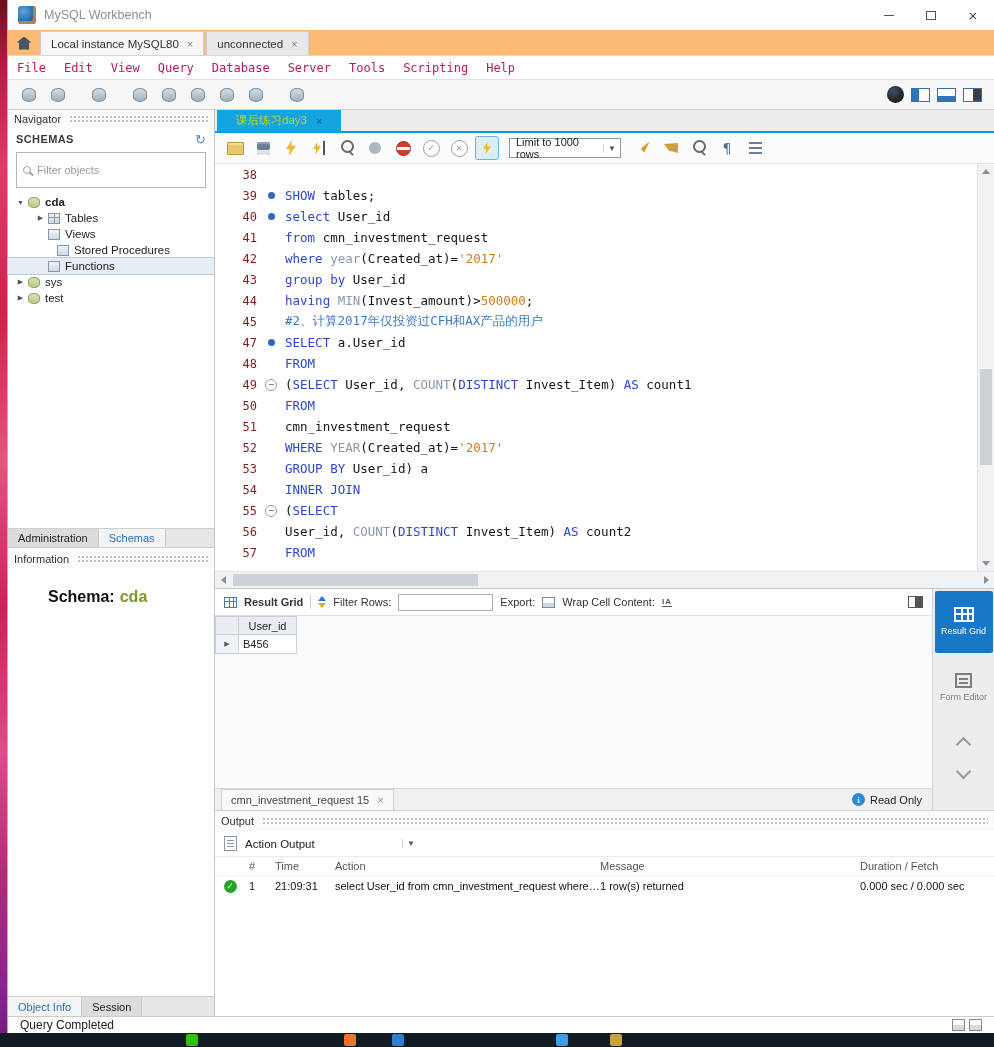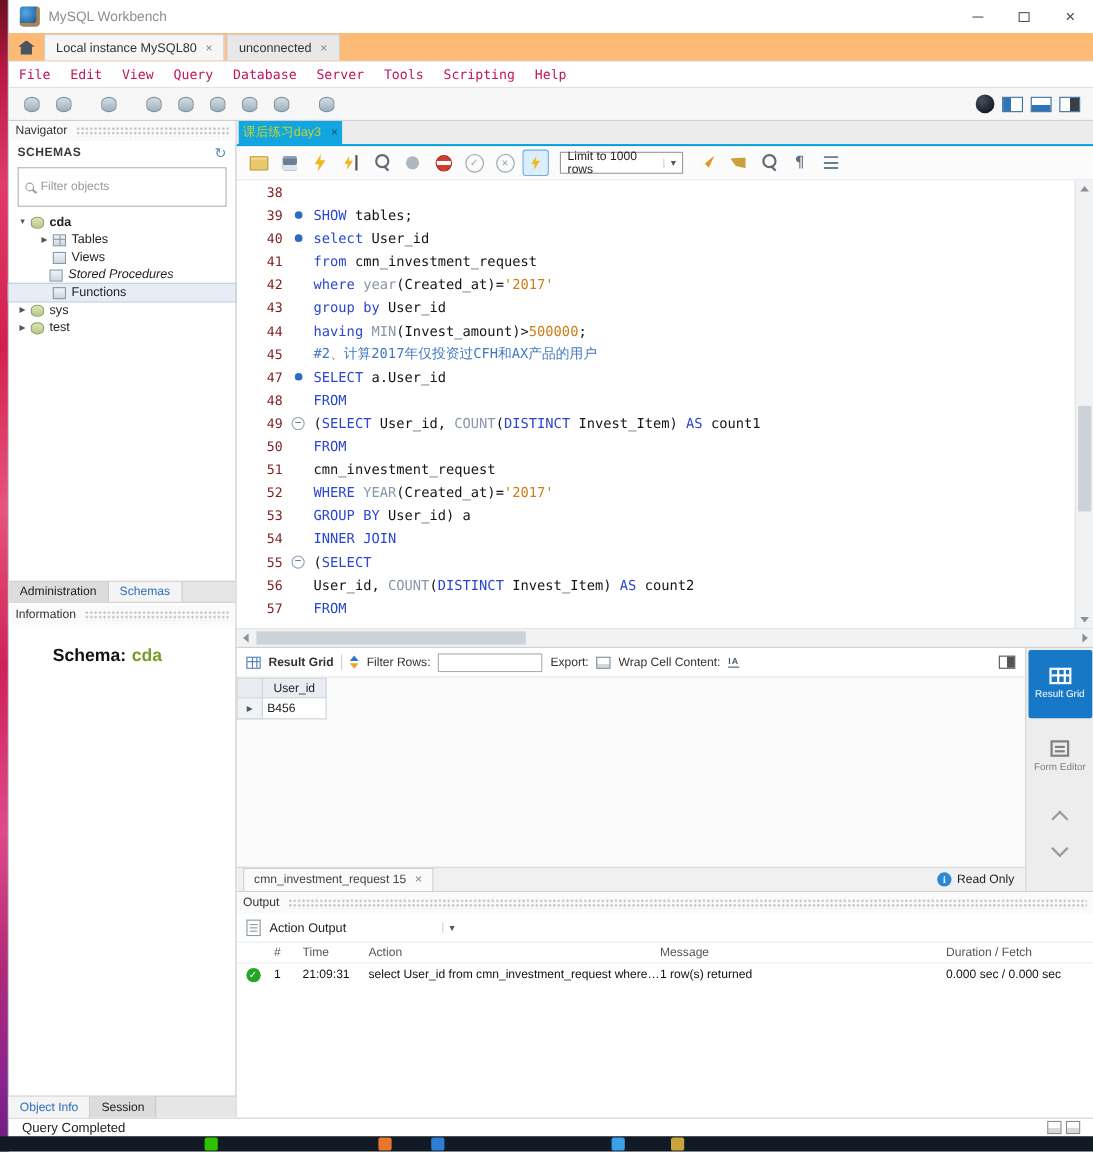--- a/index.html
+++ b/index.html
@@ -98,21 +98,21 @@
   .ptab.active{background:#f4f4f4;color:#2a6fc0}
   .info-header{position:absolute;top:440px;left:0;width:100%}
   .schema-line{position:absolute;top:478px;left:40px;font-size:16px;display:flex;gap:5px}
   .sl-label{font-weight:bold;color:#111}
   .sl-value{color:#7a9b28;font-weight:bold}
 
   
   .editor-tabbar{height:23px;background:#ececec;border-bottom:2px solid #00a0dc;
     display:flex;align-items:flex-end;flex:none}
   .editor-tab{height:21px;background:#12a5e0;color:#c2d42e;font-size:11.5px;display:flex;
-    align-items:center;padding:0 4px;gap:9px;margin-left:2px}
+    align-items:center;padding:0 19px;gap:9px;margin-left:2px}
   .etab-close{color:#0b5a7a;font-size:11px}
 
   
   .sql-toolbar{height:31px;background:#fbfbfb;border-bottom:1px solid #e4e4e4;flex:none;
     display:flex;align-items:center;padding:0 8px;gap:4px}
   .sqltb-group{display:flex;align-items:center;gap:4px}
   .sqi{width:24px;height:24px;display:flex;align-items:center;justify-content:center;
     border-radius:3px;flex:none;position:relative}
   .ic-open-script::before{content:"";width:15px;height:11px;background:#e8c96a;
     border:1px solid #b89a3a;border-radius:1px;box-shadow:inset 0 2px 0 #f4dc96}
@@ -378,21 +378,21 @@
           <div class="tree-row" style="padding-left: 26px;">
             <span class="t-arrow">▶</span>
             <span class="t-icon tic-tables"></span>
             <span class="t-label">Tables</span>
           </div>
           <div class="tree-row" style="padding-left: 26px;">
             <span class="t-arrow"></span>
             <span class="t-icon tic-views"></span>
             <span class="t-label">Views</span>
           </div>
-          <div class="tree-row" style="padding-left: 23px; font-style: italic;">
+          <div class="tree-row" style="padding-left: 35px;">
             <span class="t-arrow"></span>
             <span class="t-icon tic-procedures"></span>
             <span class="t-label">Stored Procedures</span>
           </div>
           <div class="tree-row sel" style="padding-left: 26px;">
             <span class="t-arrow"></span>
             <span class="t-icon tic-functions"></span>
             <span class="t-label">Functions</span>
           </div>
           <div class="tree-row" style="padding-left: 6px;">

